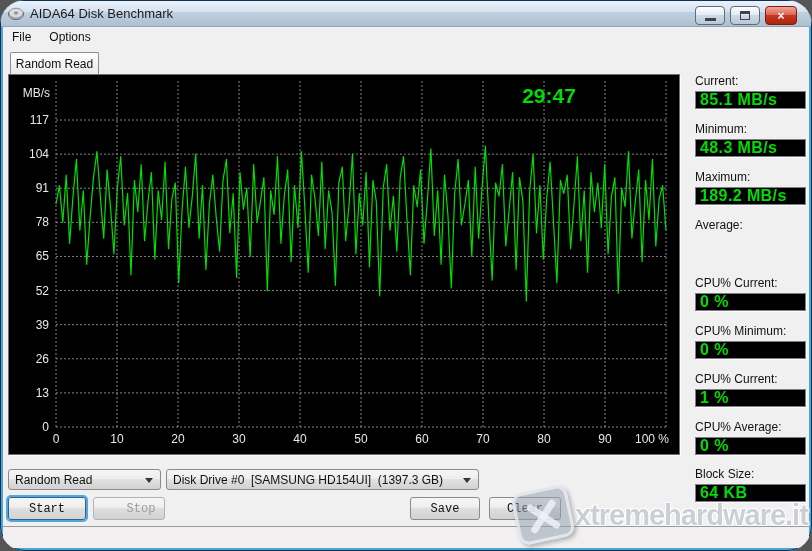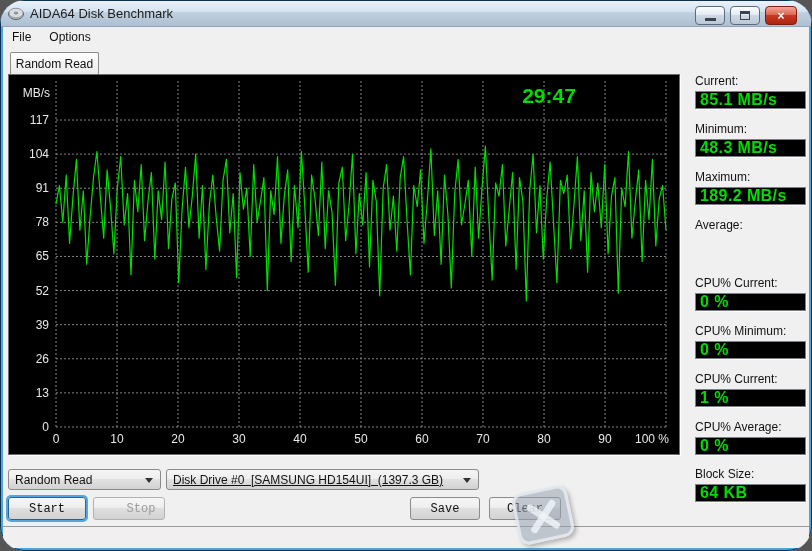--- a/index.html
+++ b/index.html
@@ -229,29 +229,30 @@
   </div>
   <div class="stat-group" style="top:467px">
     <div class="stat-label">Block Size:</div>
     <div class="stat-box">64 KB</div>
   </div>
 
   <div class="combo" style="left:8px; top:469px; width:153px;">
     <span>Random Read</span>
     <span class="arrow"></span>
   </div>
-  <div class="combo" style="left:166px; top:469px; width:313px;text-decoration:underline;">
+  <div class="combo" style="left:166px; top:469px; width:313px;">
     <span>Disk Drive #0  [SAMSUNG HD154UI]  (1397.3 GB)</span>
     <span class="arrow"></span>
   </div>
 
   <button class="btn focused" style="left:8px; top:497px; width:78px;">Start</button>
   <button class="btn disabled" style="left:93px; top:497px; width:72px;">Stop</button>
   <button class="btn" style="left:410px; top:497px; width:70px;">Save</button>
   <button class="btn" style="left:489px; top:497px; width:72px;">Clear</button>
 
   <div class="statusbar"></div>
 
   <div class="watermark">
     <div class="wm-badge"></div>
+    <div class="wm-text">xtremehardware.it</div>
   </div>
 
 </div>
 
 </body></html>

